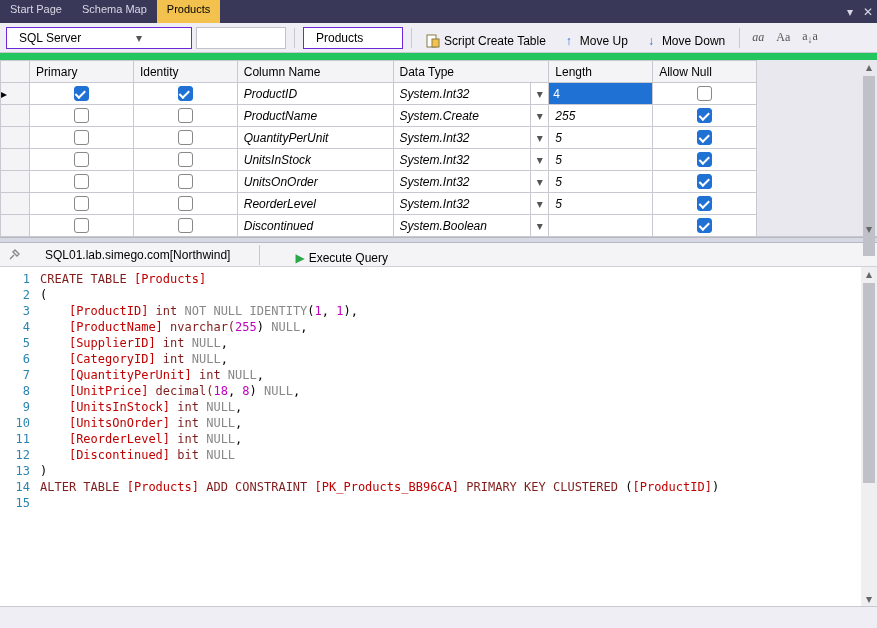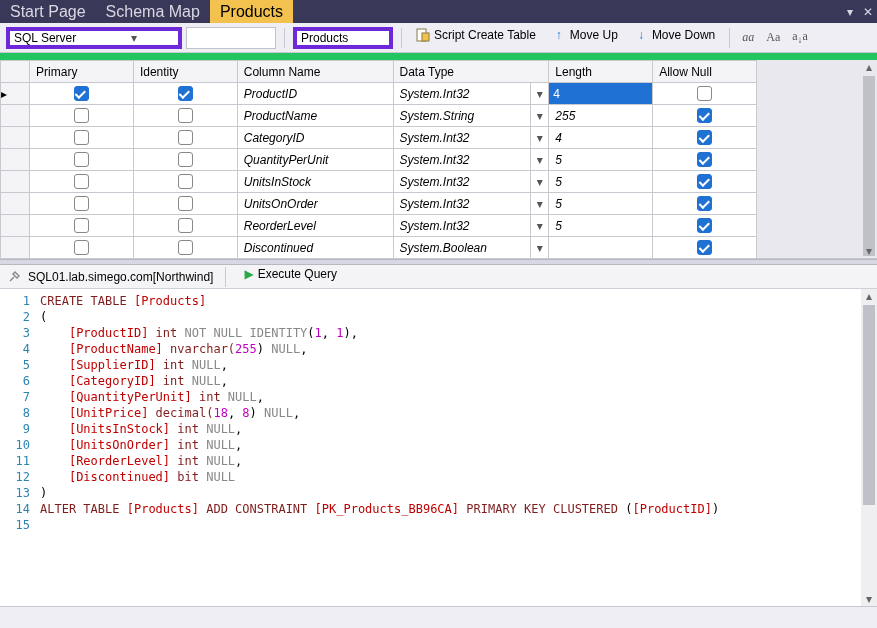--- a/index.html
+++ b/index.html
@@ -1,30 +1,30 @@
 <!DOCTYPE html>
 <html><head>
 <meta charset="utf-8">
 <style>
 * { box-sizing: border-box; margin: 0; padding: 0; }
 body { font-family: "Segoe UI", Tahoma, sans-serif; font-size: 12px; background: #fff; width: 877px; height: 628px; overflow: hidden; display: flex; flex-direction: column; }
 
 .tabbar { background: #3a3859; height: 23px; display: flex; align-items: stretch; color: #d8d8e4; position: relative; }
-.tab { padding: 3px 10px 0 10px; cursor: pointer; font-size: 16px; }
+.tab { padding: 3px 10px 0 10px; cursor: pointer; font-size: 11px; }
 .tab.active { background: #f2c14e; color: #000; font-weight: 500; }
 .tabbar .spacer { flex: 1; }
 .tabbar .winbtn { width: 18px; display: flex; align-items: center; justify-content: center; cursor: pointer; }
 
 .toolbar { background: #efeef4; height: 30px; display: flex; align-items: center; padding: 0 6px; gap: 4px; border-bottom: 1px solid #c8c8d0; }
 .sep { width: 1px; height: 20px; background: #c8c8d0; margin: 0 4px; }
-.combo { display: flex; align-items: center; background: #fff; border: 4px solid #6d28d9; height: 22px; padding: 0 4px; }
+.combo { display: flex; align-items: center; background: #fff; border: 1px solid #6d28d9; height: 22px; padding: 0 12px; }
 .combo span { min-width: 80px; }
 .combo .chev { width: 12px; text-align: center; color: #555; }
 .textbox { background: #fff; border: 1px solid #c2c2cc; height: 22px; width: 90px; padding: 0 4px; }
-.tbtn { display: flex; align-items: flex-start; gap: 4px; padding: 2px 6px; cursor: pointer; height: 24px; }
+.tbtn { display: flex; align-items: flex-end; gap: 4px; padding: 2px 6px; cursor: pointer; height: 24px; }
 .tbtn .ic { width: 14px; height: 14px; display: inline-flex; align-items: center; justify-content: center; }
 .aa { font-family: Georgia, serif; font-style: italic; color: #555; padding: 0 4px; cursor: pointer; }
 .aa2 { font-family: "Segoe UI"; color: #555; padding: 0 4px; cursor: pointer; }
 
 .grid-wrap { flex: 0 0 auto; border-top: 7px solid #22c55e; display: flex; }
 .grid { border-collapse: collapse; flex: 1; background: #fff; }
 .grid th, .grid td { border: 1px solid #c8c8d0; height: 22px; font-weight: normal; font-size: 12px; text-align: left; padding: 0; vertical-align: middle; }
 .grid th { background: #f4f4f6; padding-left: 6px; }
 .rowhdr { background: #f4f4f6; width: 28px; text-align: center; }
 .ck { display: flex; align-items: center; justify-content: center; height: 100%; }
@@ -36,21 +36,21 @@
 .dtcell .celltxt { flex: 1; }
 .dtchev { width: 18px; border-left: 1px solid #c8c8d0; height: 100%; display: flex; align-items: center; justify-content: center; color: #555; cursor: pointer; }
 .lenedit { background: #1f71d4; color: #fff; height: 100%; display: flex; align-items: center; padding-left: 4px; }
 .grid-scroll { width: 120px; background: #e8e8ee; border-bottom: 1px solid #c8c8d0; position: relative; }
 .vscroll { position: absolute; right: 0; top: 0; bottom: 0; width: 16px; background: #e8e8ee; }
 .vscroll .thumb { position: absolute; left: 2px; right: 2px; top: 16px; height: 180px; background: #c0c0c8; }
 .vscroll .arr { position: absolute; left: 0; right: 0; height: 14px; display: flex; align-items: center; justify-content: center; color: #666; }
 
 .splitter { height: 6px; background: #d8d8e4; border-top: 1px solid #b8b8c0; border-bottom: 1px solid #b8b8c0; }
 
-.querybar { height: 24px; background: #f4f4f6; display: flex; align-items: center; padding: 9px 8px; gap: 8px; border-bottom: 1px solid #d0d0d8; }
+.querybar { height: 24px; background: #f4f4f6; display: flex; align-items: center; padding: 9px 8px; gap: 25px; border-bottom: 1px solid #d0d0d8; }
 .plug { color: #888; }
 .play { color: #2ba84a; font-size: 12px; }
 
 .editor { flex: 1; display: flex; overflow: hidden; background: #fff; position: relative; }
 .gutter { width: 40px; border-right: 0; padding-top: 4px; color: #2b85b0; text-align: right; font-family: Consolas, monospace; font-size: 12px; }
 .gutter div { padding-right: 10px; height: 16px; line-height: 16px; }
 .code { flex: 1; font-family: Consolas, monospace; font-size: 12px; padding-top: 4px; white-space: pre; }
 .code div { height: 16px; line-height: 16px; }
 .kw { color: #7f1d1d; }
 .br { color: #c00000; }
@@ -166,56 +166,26 @@
           <td>
             <div class="ck">
               <span class="ckbox"></span>
             </div>
           </td>
           <td>
             <span class="celltxt">ProductName</span>
           </td>
           <td>
             <div class="dtcell">
-              <span class="celltxt">System.String</span>
+              <span class="celltxt">System.Create</span>
               <span class="dtchev">▾</span>
             </div>
           </td>
           <td>
             <span class="celltxt">255</span>
-          </td>
-          <td>
-            <div class="ck">
-              <span class="ckbox on"></span>
-            </div>
-          </td>
-        </tr>
-        <tr>
-          <td class="rowhdr"></td>
-          <td>
-            <div class="ck">
-              <span class="ckbox"></span>
-            </div>
-          </td>
-          <td>
-            <div class="ck">
-              <span class="ckbox"></span>
-            </div>
-          </td>
-          <td>
-            <span class="celltxt">CategoryID</span>
-          </td>
-          <td>
-            <div class="dtcell">
-              <span class="celltxt">System.Int32</span>
-              <span class="dtchev">▾</span>
-            </div>
-          </td>
-          <td>
-            <span class="celltxt">4</span>
           </td>
           <td>
             <div class="ck">
               <span class="ckbox on"></span>
             </div>
           </td>
         </tr>
         <tr>
           <td class="rowhdr"></td>
           <td>

